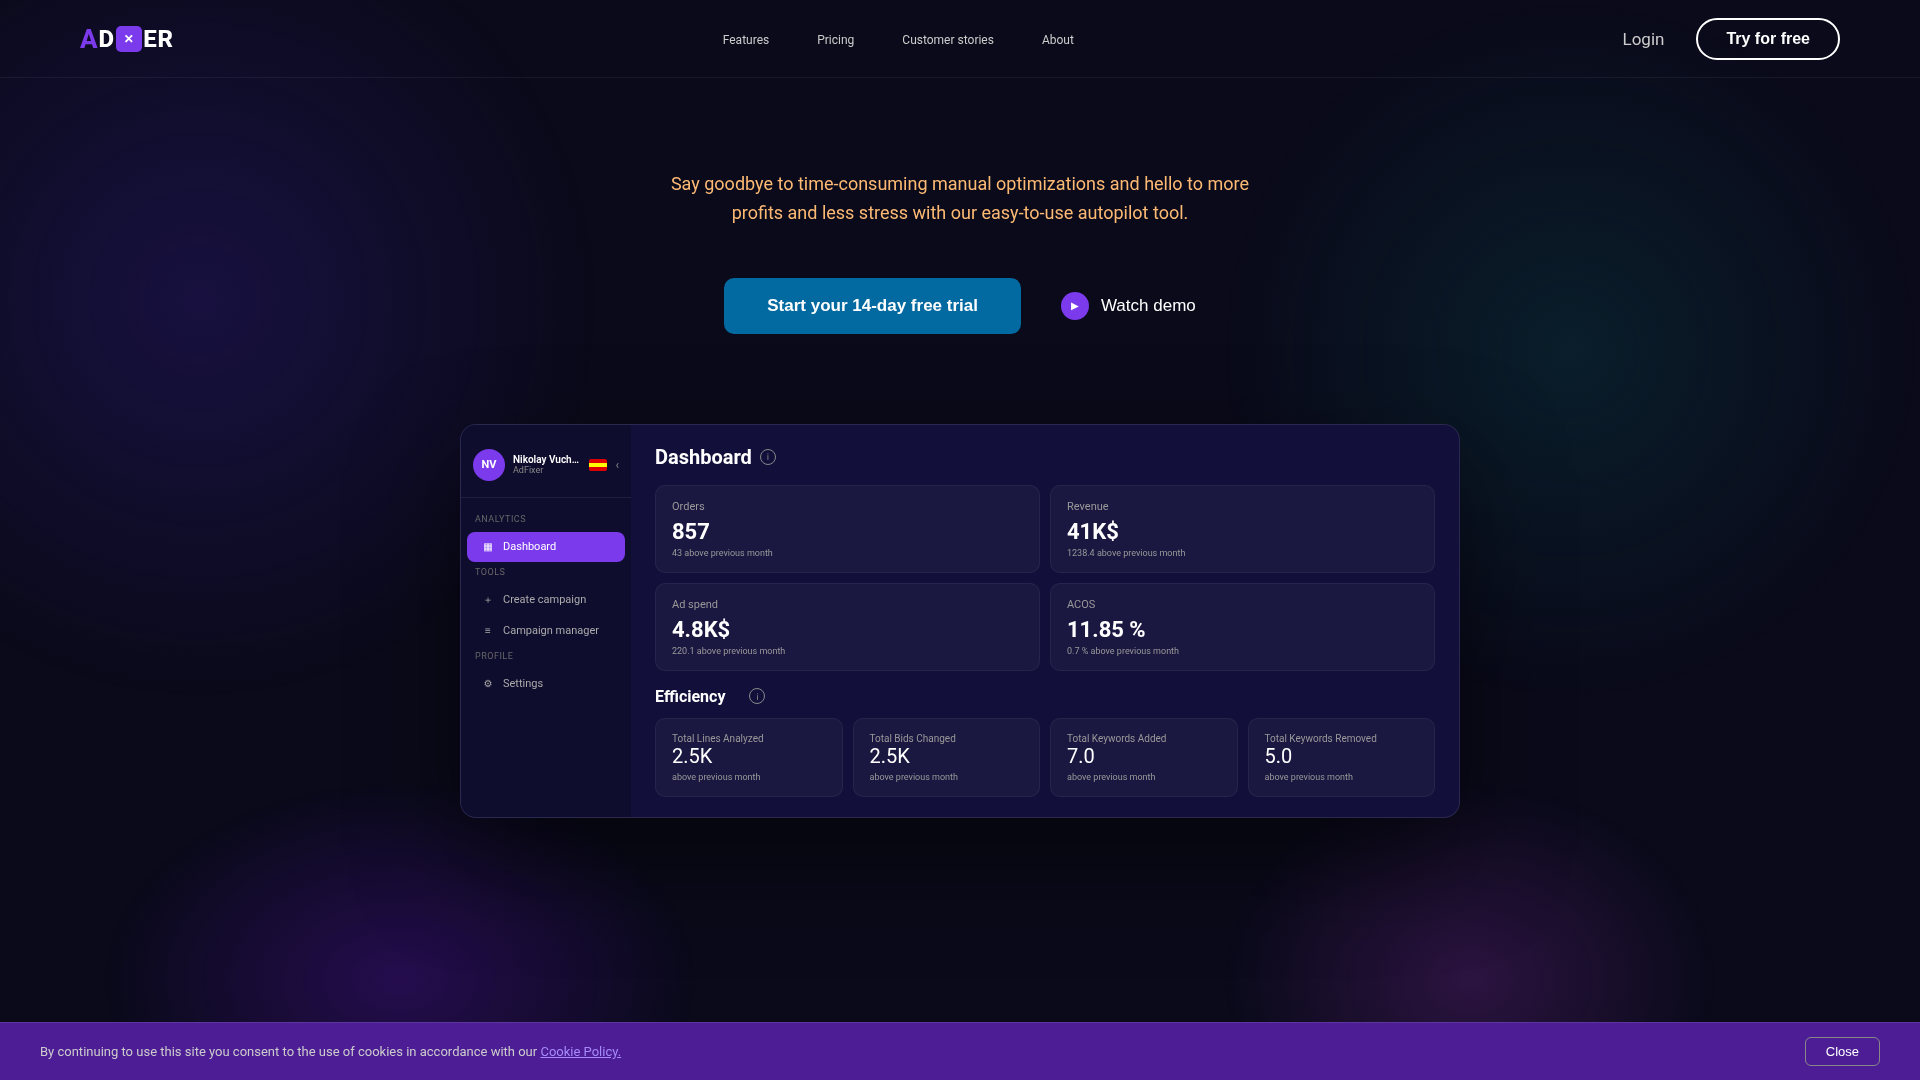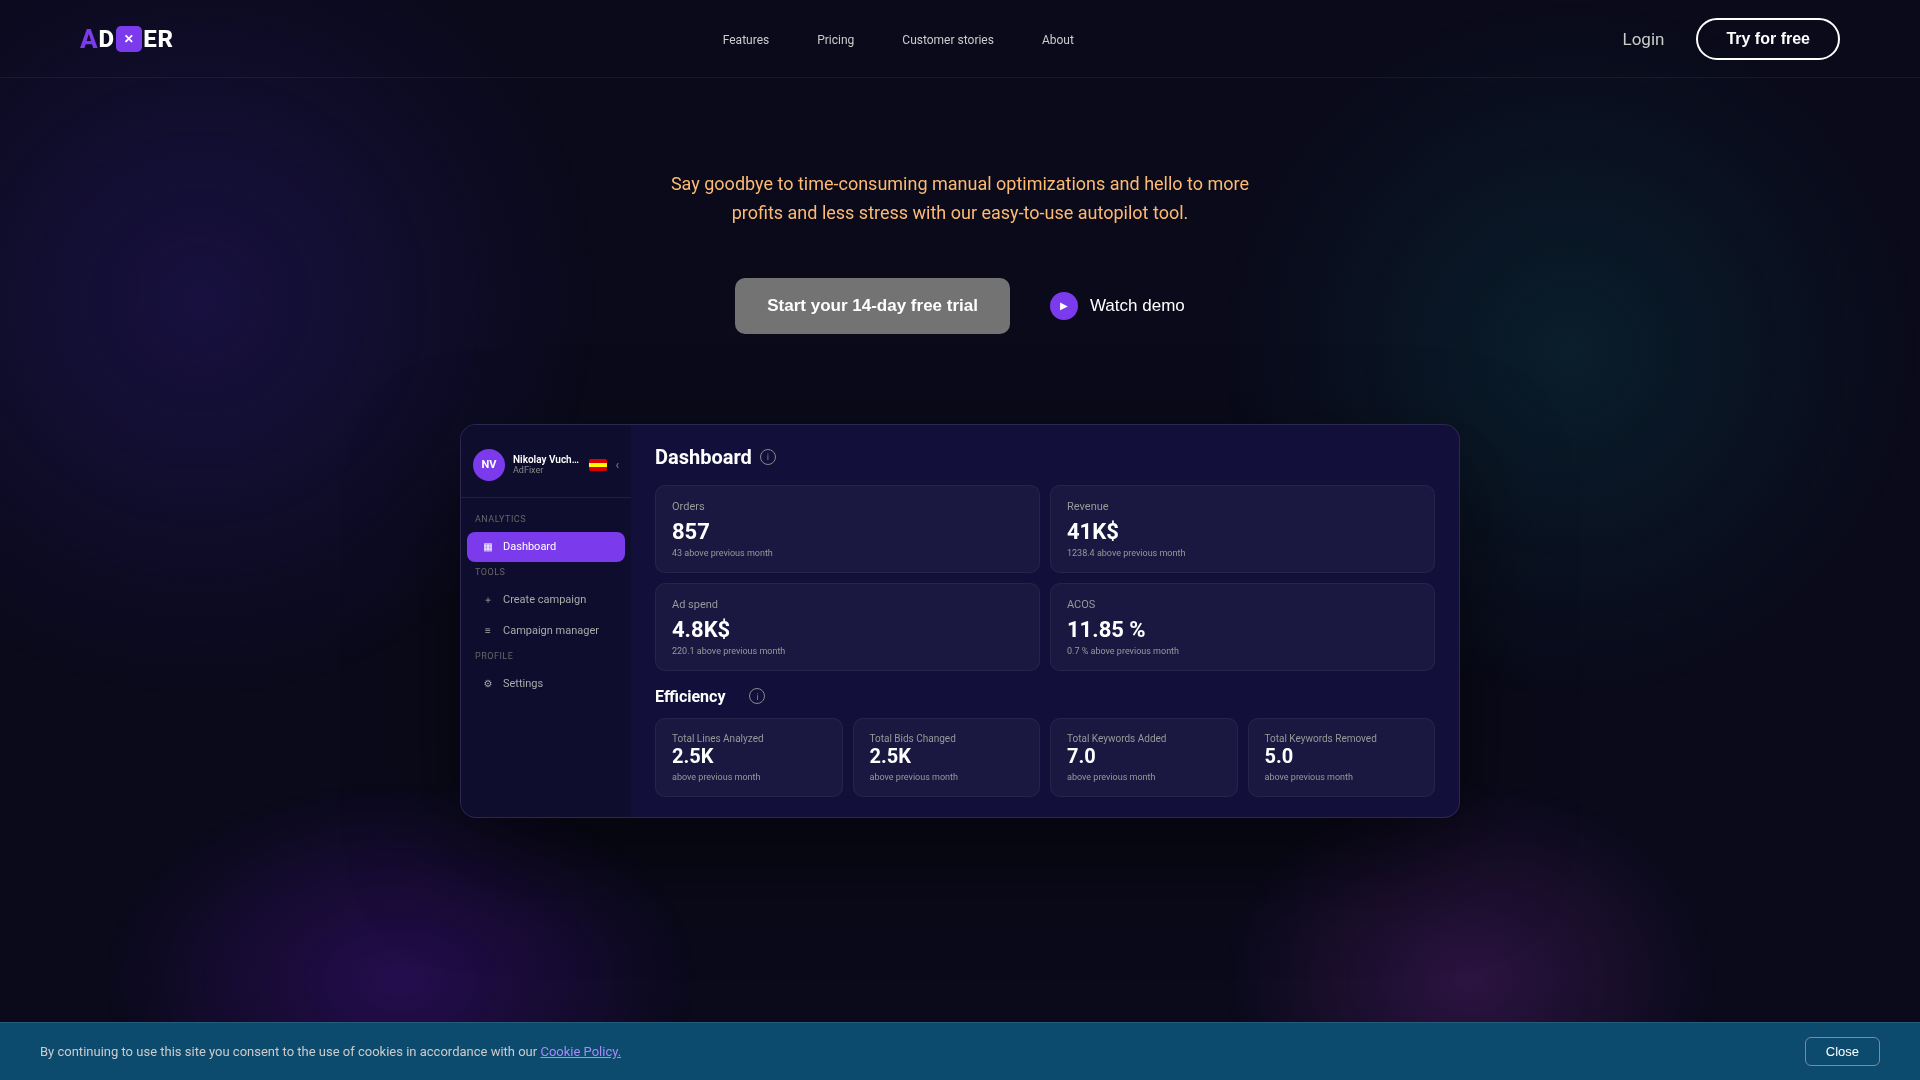--- a/index.html
+++ b/index.html
@@ -112,24 +112,24 @@
     }
 
     .hero-buttons {
       display: flex;
       align-items: center;
       justify-content: center;
       gap: 40px;
     }
 
     .btn-trial {
-      background: #737373;
+      background: #0369a1;
       color: #ffffff;
       border: none;
-      padding: 18px 32px;
+      padding: 18px 43px;
       border-radius: 10px;
       font-size: 17px;
       font-weight: 600;
       cursor: pointer;
     }
 
     .btn-watch {
       display: flex;
       align-items: center;
       gap: 12px;
@@ -366,38 +366,38 @@
       border: 1px solid rgba(255,255,255,0.06);
     }
 
     .efficiency-label {
       font-size: 10px;
       color: #999;
     }
 
     .efficiency-value {
       font-size: 20px;
-      font-weight: 700;
+      font-weight: 400;
       color: #ffffff;
       margin-bottom: 4px;
     }
 
     .efficiency-change {
       font-size: 9px;
       color: #999;
     }
 
     
     .cookie-banner {
       position: fixed;
       bottom: 0;
       left: 0;
       right: 0;
       z-index: 1000;
-      background: #0c4a6e;
+      background: #4c1d95;
       padding: 14px 40px;
       display: flex;
       align-items: center;
       justify-content: space-between;
       border-top: 1px solid rgba(255,255,255,0.1);
     }
 
     .cookie-text {
       font-size: 13px;
       color: #ccc;

